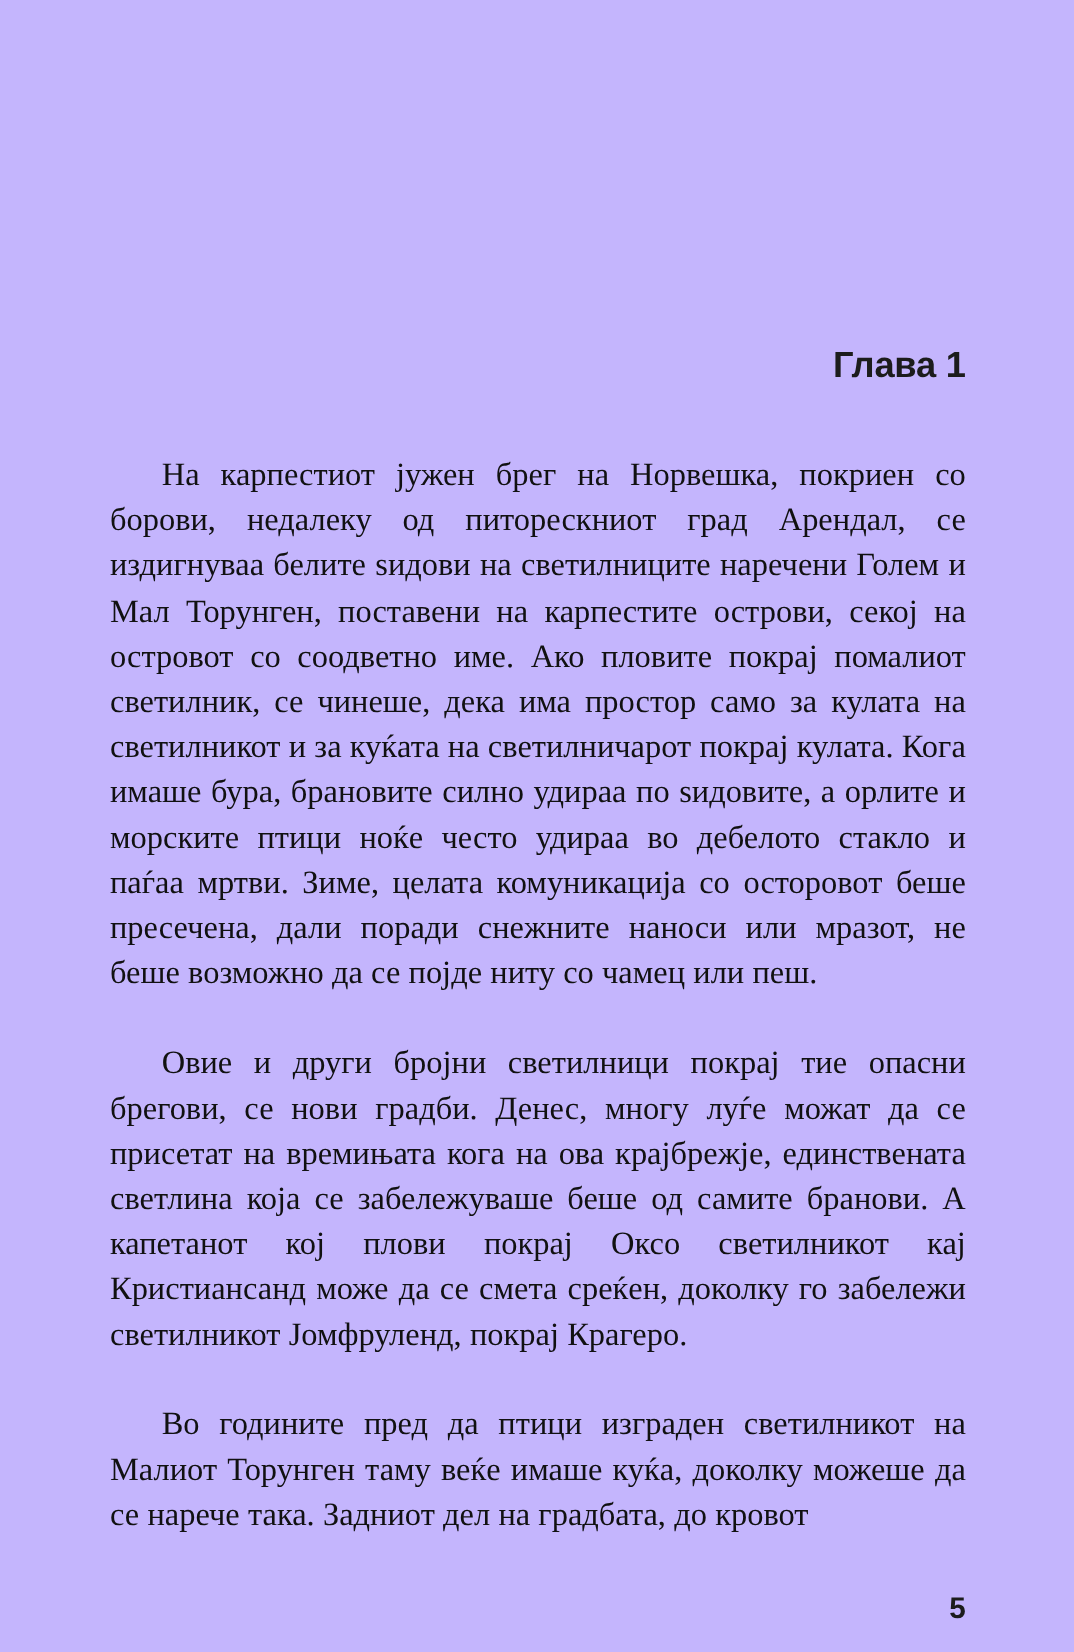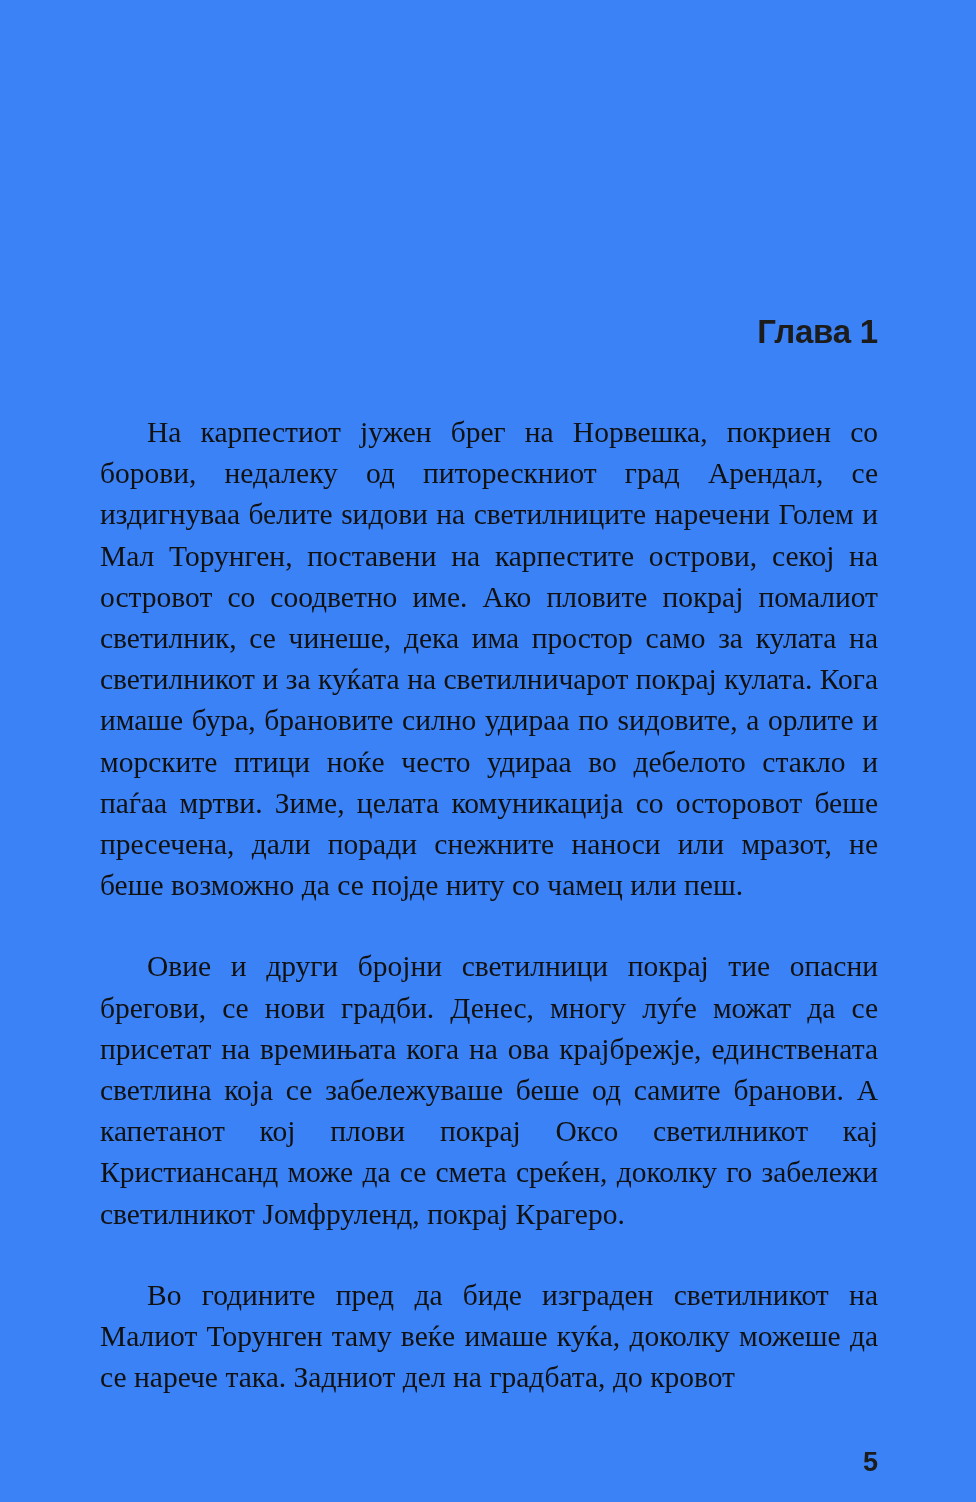--- a/index.html
+++ b/index.html
@@ -11,21 +11,21 @@
 
   body {
     font-family: "Liberation Serif", "DejaVu Serif", serif;
     color: #111111;
   }
 
   .page {
     position: relative;
     width: 976px;
     height: 1502px;
-    background: #3b82f6;
+    background: #c4b5fd;
     overflow: hidden;
     box-sizing: border-box;
   }
 
   
   .chapter-heading {
     position: absolute;
     top: 312px;
     left: 100px;
     width: 778px;
@@ -82,18 +82,18 @@
 </head>
 <body>
 
 <div class="page">
 
   <h1 class="chapter-heading">Глава 1</h1>
 
   <div class="text-column">
     <p class="body-paragraph">На карпестиот јужен брег на Норвешка, покриен со борови, недалеку од питорескниот град Арендал, се издигнуваа белите ѕидови на светилниците наречени Голем и Мал Торунген, поставени на карпестите острови, секој на островот со соодветно име. Ако пловите покрај помалиот светилник, се чинеше, дека има простор само за кулата на светилникот и за куќата на светилничарот покрај кулата. Кога имаше бура, брановите силно удираа по ѕидовите, а орлите и морските птици ноќе често удираа во дебелото стакло и паѓаа мртви. Зиме, целата комуникација со осторовот беше пресечена, дали поради снежните наноси или мразот, не беше возможно да се појде ниту со чамец или пеш.</p>
     <p class="body-paragraph">Овие и други бројни светилници покрај тие опасни брегови, се нови градби. Денес, многу луѓе можат да се присетат на времињата кога на ова крајбрежје, единствената светлина која се забележуваше беше од самите бранови. А капетанот кој плови покрај Оксо светилникот кај Кристиансанд може да се смета среќен, доколку го забележи светилникот Јомфруленд, покрај Крагеро.</p>
-    <p class="body-paragraph">Во годините пред да биде изграден светилникот на Малиот Торунген таму веќе имаше куќа, доколку можеше да се наречe така. Задниот дел на градбата, до кровот</p>
+    <p class="body-paragraph">Во годините пред да птици изграден светилникот на Малиот Торунген таму веќе имаше куќа, доколку можеше да се наречe така. Задниот дел на градбата, до кровот</p>
   </div>
 
   <div class="page-number">5</div>
 
 </div>
 
 </body></html>

